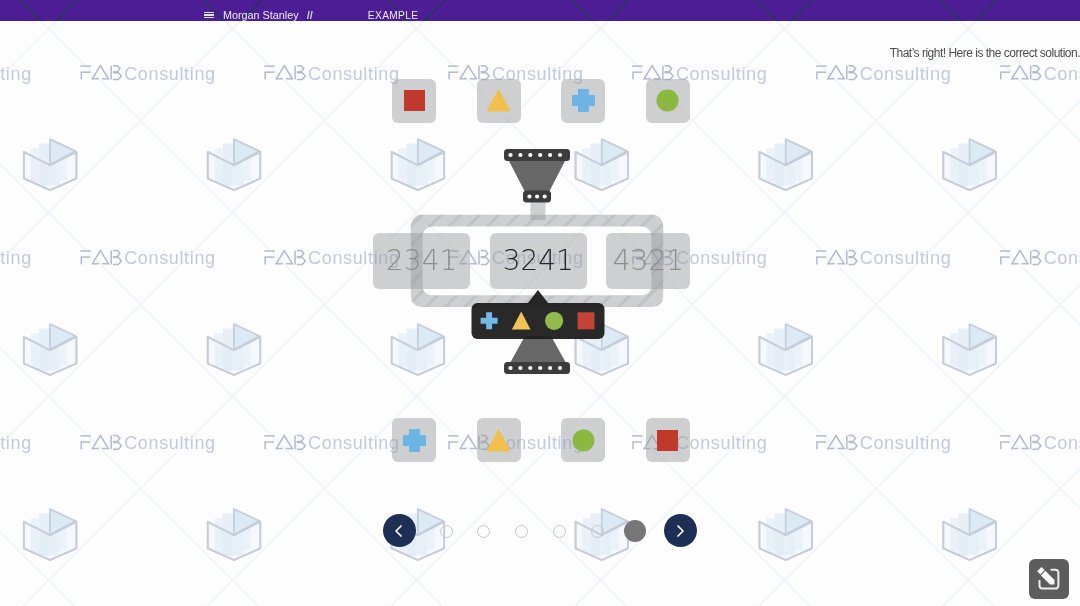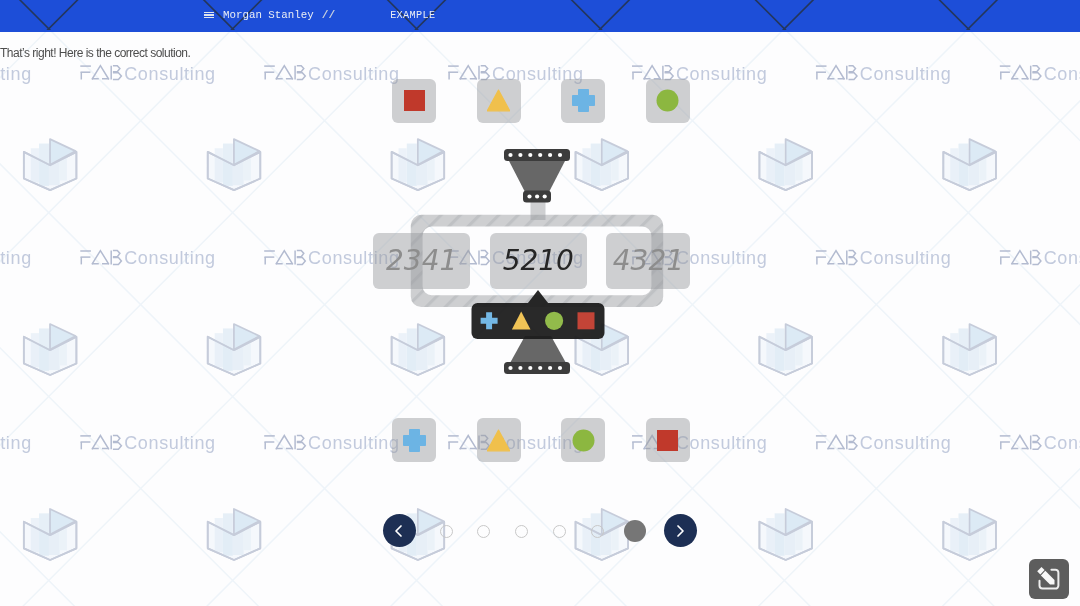--- a/index.html
+++ b/index.html
@@ -5,44 +5,44 @@
 <style>
   html,body{margin:0;padding:0;}
   body{width:1080px;height:606px;overflow:hidden;background:#fdfdfe;
        font-family:"Liberation Sans",sans-serif;}
   .stage{position:relative;width:1080px;height:606px;overflow:hidden;}
 
   
   #bg{position:absolute;inset:0;z-index:0;pointer-events:none;}
 
   
-  .header{position:absolute;left:0;top:0;width:1080px;height:32px;
-          background:#1d4ed8;z-index:5;overflow:hidden;font-family:Liberation Mono, monospace;}
+  .header{position:absolute;left:0;top:0;width:1080px;height:21px;
+          background:#4c1d95;z-index:5;overflow:hidden;}
   .hdr-inner{position:absolute;left:204px;top:0;height:30px;
              display:flex;align-items:center;}
   .burger{display:flex;flex-direction:column;justify-content:space-between;
           width:9.5px;height:6.8px;margin-right:9.5px;}
   .burger i{display:block;height:1.1px;background:#dfe4ec;}
   .hdr-title{color:#eaeef4;font-size:10.8px;}
   .hdr-sep{color:#c9d1de;font-size:11.2px;font-weight:700;margin:0 11px 0 8px;}
   .hdr-sub{color:#eaeef4;font-size:10.2px;letter-spacing:.35px;padding-left:44px;}
 
   
   .content{position:absolute;inset:0;z-index:3;}
-  .prompt{position:absolute;left:0;top:46.3px;width:1080px;text-align:left;
+  .prompt{position:absolute;left:0;top:46.3px;width:1080px;text-align:right;
           font-size:12px;letter-spacing:-0.5px;color:#4d4d4d;line-height:14px;}
 
   .tile{position:absolute;width:44px;height:44px;border-radius:6px;
         background:rgba(150,153,156,.46);
         display:flex;align-items:center;justify-content:center;}
   .card{position:absolute;height:56px;border-radius:6px;
         background:rgba(150,153,156,.46);
         display:flex;align-items:center;justify-content:center;
         font-family:"DejaVu Sans",sans-serif;font-weight:200;
-        font-size:28px;color:#8d8d8d;line-height:1;font-style:italic;}
+        font-size:28px;color:#8d8d8d;line-height:1;}
   .card.active{color:#262626;}
 
   .pager{position:absolute;left:0;top:514px;width:1080px;height:33px;}
   .pgbtn{position:absolute;width:33px;height:33px;border-radius:50%;
          background:#1d2f54;display:flex;align-items:center;justify-content:center;}
   .dot{position:absolute;width:11px;height:11px;border-radius:50%;
        border:1px solid #c8c8c8;background:transparent;top:11px;}
   .dot.on{width:22px;height:22px;border:0;background:#767676;top:5.5px;}
 
   .editbtn{position:absolute;left:1029px;top:559px;width:40px;height:40px;
@@ -152,21 +152,21 @@
           <circle cx="550.1" cy="155" r="2.1" fill="#fff"></circle>
           <circle cx="560" cy="155" r="2.1" fill="#fff"></circle>
           <rect x="523" y="190.5" width="28" height="12" rx="3.5" fill="#3c3c3c"></rect>
           <circle cx="529.5" cy="196.5" r="2.1" fill="#fff"></circle>
           <circle cx="537.1" cy="196.5" r="2.1" fill="#fff"></circle>
           <circle cx="544.7" cy="196.5" r="2.1" fill="#fff"></circle>
         </g>
       </svg>
     <div id="cards" style="position:absolute;left:0;top:0;z-index:2">
         <div class="card" style="left: 373.2px; top: 232.8px; width: 97px;">2341</div>
-        <div class="card active" style="left: 489.8px; top: 232.8px; width: 97px;">5210</div>
+        <div class="card active" style="left: 489.8px; top: 232.8px; width: 97px;">3241</div>
         <div class="card" style="left: 606.4px; top: 232.8px; width: 84px;">4321</div>
       </div>
     <svg id="machine2" width="1080" height="606" viewBox="0 0 1080 606" style="position:absolute;left:0;top:0;pointer-events:none;z-index:3">
         <g>
           <path d="M525 336 H551 L566 363 H510 Z" fill="#676767"></path>
           <rect x="504" y="362" width="66" height="12" rx="3.5" fill="#3c3c3c"></rect>
           <circle cx="510.5" cy="368" r="2.1" fill="#fff"></circle>
           <circle cx="520.4" cy="368" r="2.1" fill="#fff"></circle>
           <circle cx="530.3" cy="368" r="2.1" fill="#fff"></circle>
           <circle cx="540.2" cy="368" r="2.1" fill="#fff"></circle>

